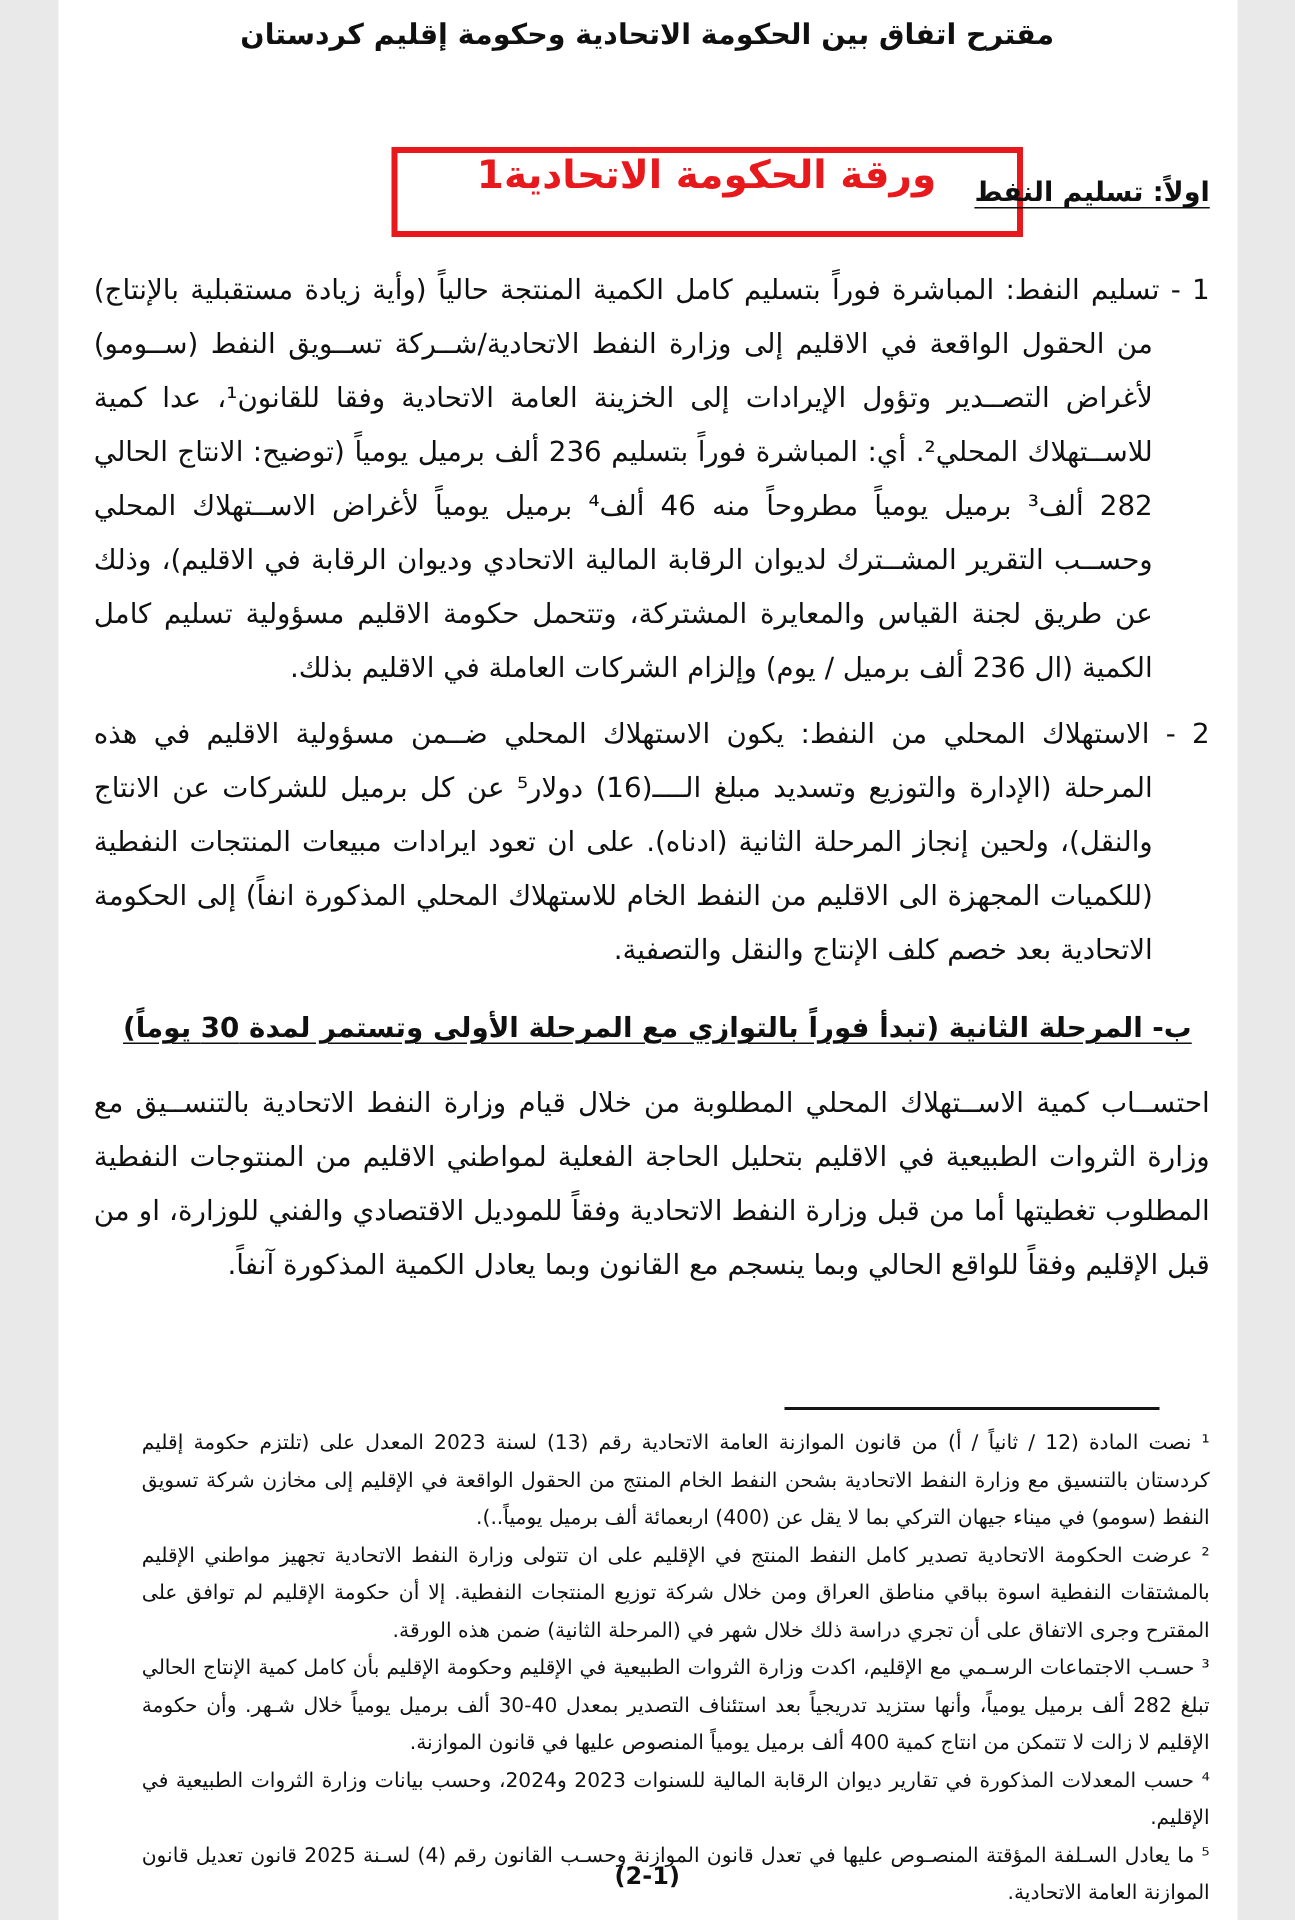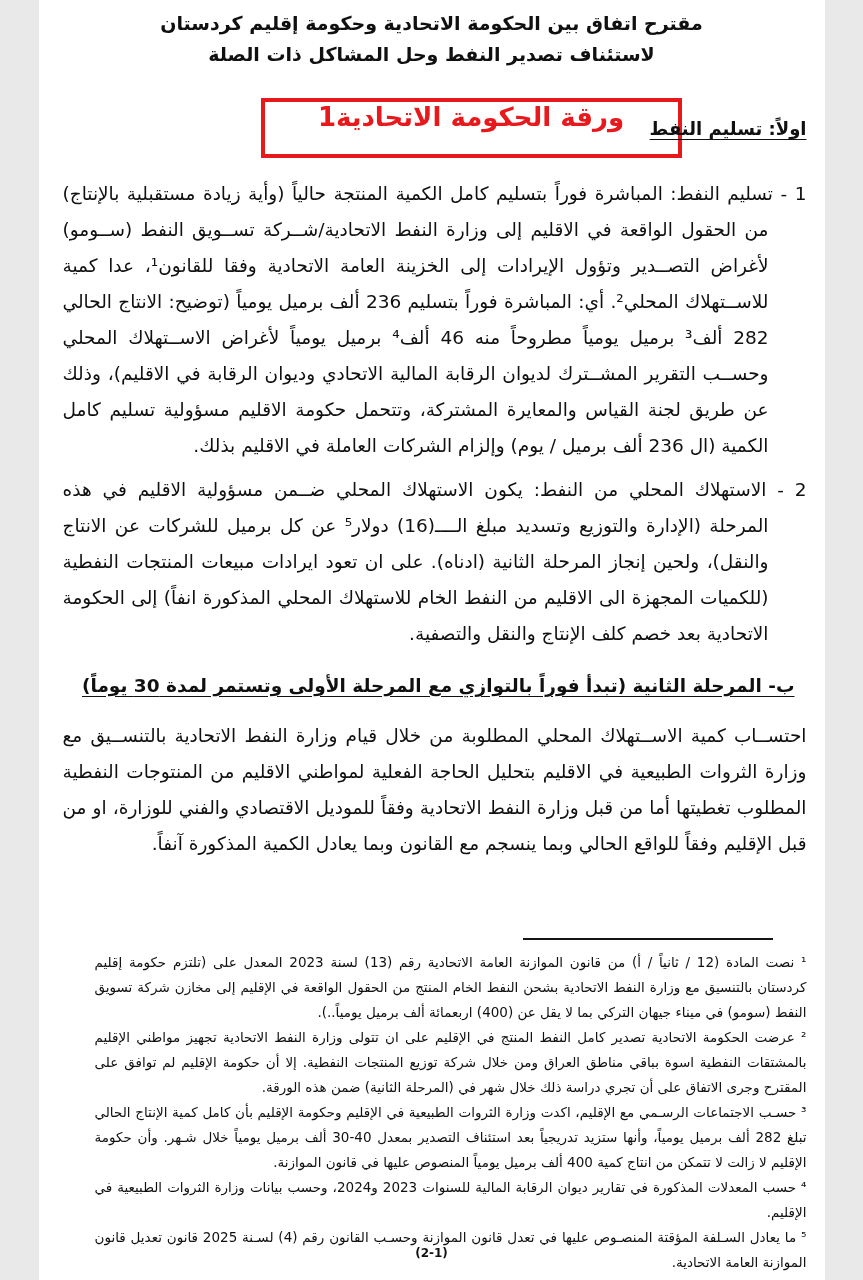--- a/index.html
+++ b/index.html
@@ -71,32 +71,31 @@
     margin:0 34px 10px 0;
   }
   .footnote{
     margin:0;
     text-align:justify;
   }
   .page-number{
     position:absolute;bottom:20px;right:0;left:0;
     text-align:center;
     font-weight:bold;
-    font-size:12px;
+    font-size:16px;
     direction:ltr;
   }
 </style>
 </head>
 <body>
 
 <div class="page">
 
   <div class="doc-title">
     <div>مقترح اتفاق بين الحكومة الاتحادية وحكومة إقليم كردستان</div>
-    <div>لاستئناف تصدير النفط وحل المشاكل ذات الصلة</div>
   </div>
 
   <div class="stamp-row">
     <div class="stamp-box">
       <span class="stamp-label">ورقة الحكومة الاتحادية1</span>
     </div>
     <div class="heading-oil">اولاً: تسليم النفط</div>
   </div>
 
   <div class="content">

